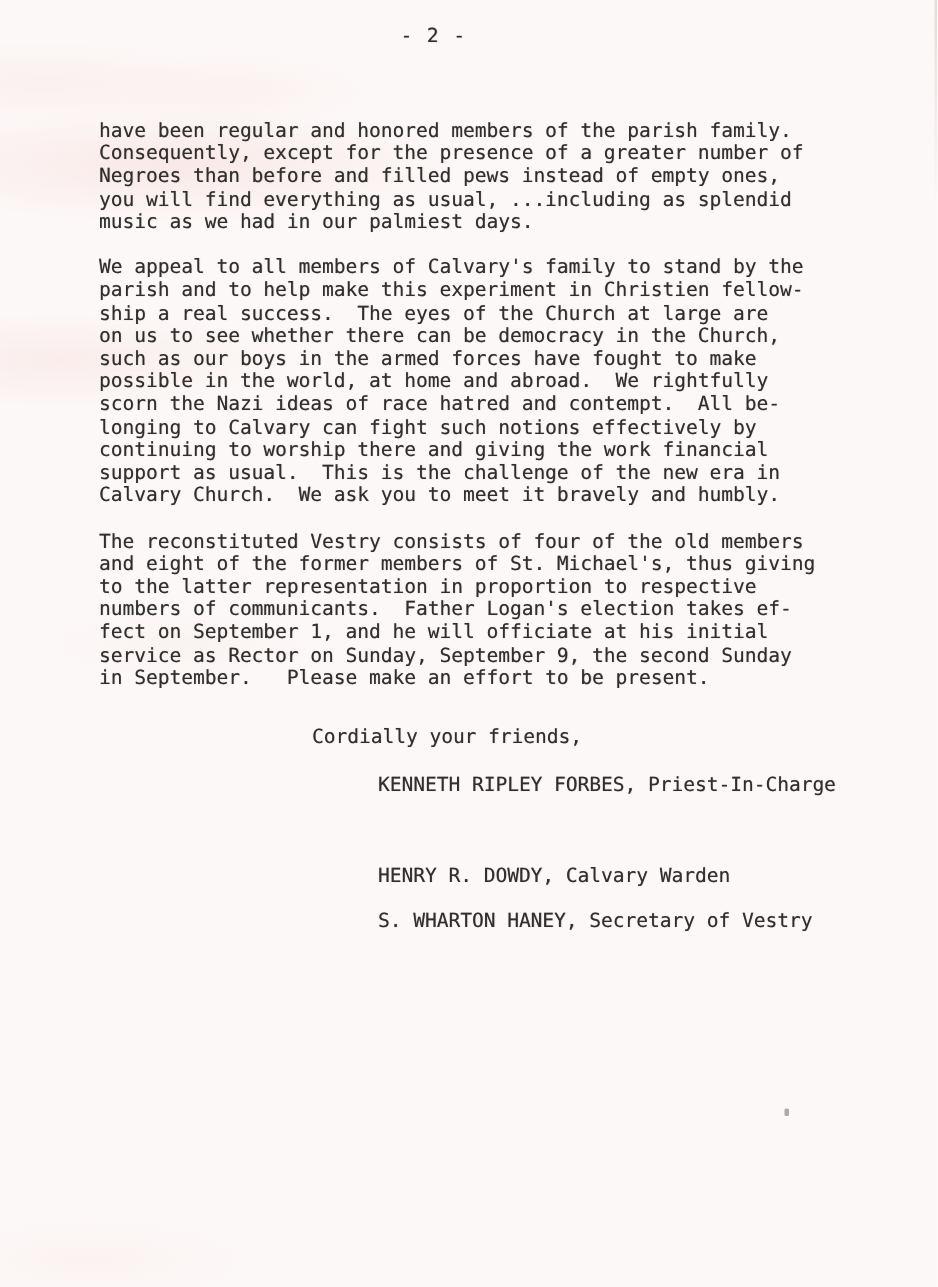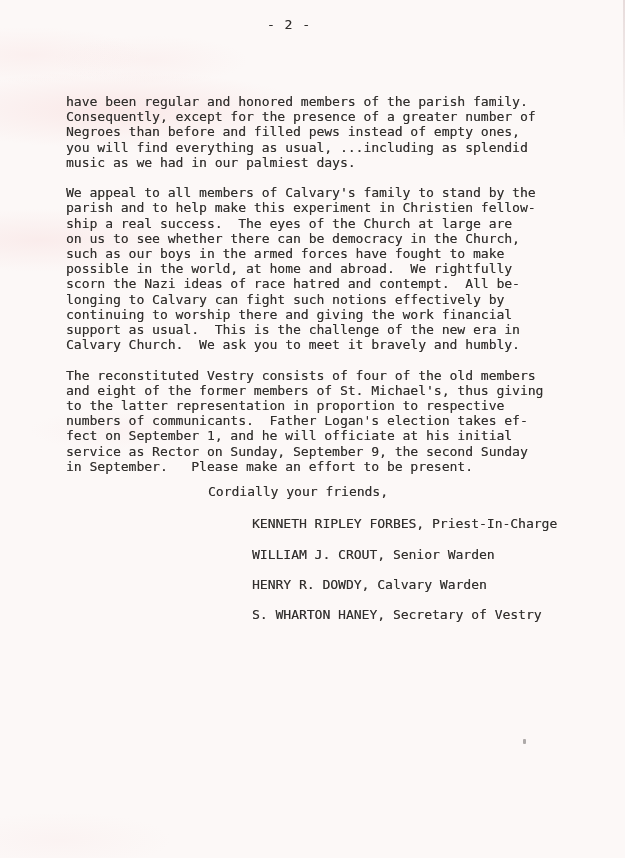--- a/index.html
+++ b/index.html
@@ -46,21 +46,21 @@
   .page-number {
     position: absolute;
     top: 17px;
     left: 0;
     width: 578px;
     text-align: center;
     letter-spacing: 1px;
   }
   .body-text {
     position: absolute;
-    top: 94px;
+    top: 80px;
     left: 66px;
     width: 500px;
   }
   .para {
     margin: 0 0 15.2px 0;
     white-space: pre-wrap;
   }
   .closing {
     position: absolute;
     top: 484px;
@@ -117,18 +117,17 @@
 to the latter representation in proportion to respective
 numbers of communicants.  Father Logan's election takes ef-
 fect on September 1, and he will officiate at his initial
 service as Rector on Sunday, September 9, the second Sunday
 in September.   Please make an effort to be present.</p>
   </div>
 
   <div class="typed sig sig-0">KENNETH RIPLEY FORBES, Priest-In-Charge</div>
 
   <div class="typed closing">Cordially your friends,</div>
-  <div class="typed sig sig-1">WILLIAM J. CROUT, Senior Warden</div>
   <div class="typed sig sig-2">HENRY R. DOWDY, Calvary Warden</div>
   <div class="typed sig sig-3">S. WHARTON HANEY, Secretary of Vestry</div>
 
   <div class="speck"></div>
 </div>
 
 </body></html>

